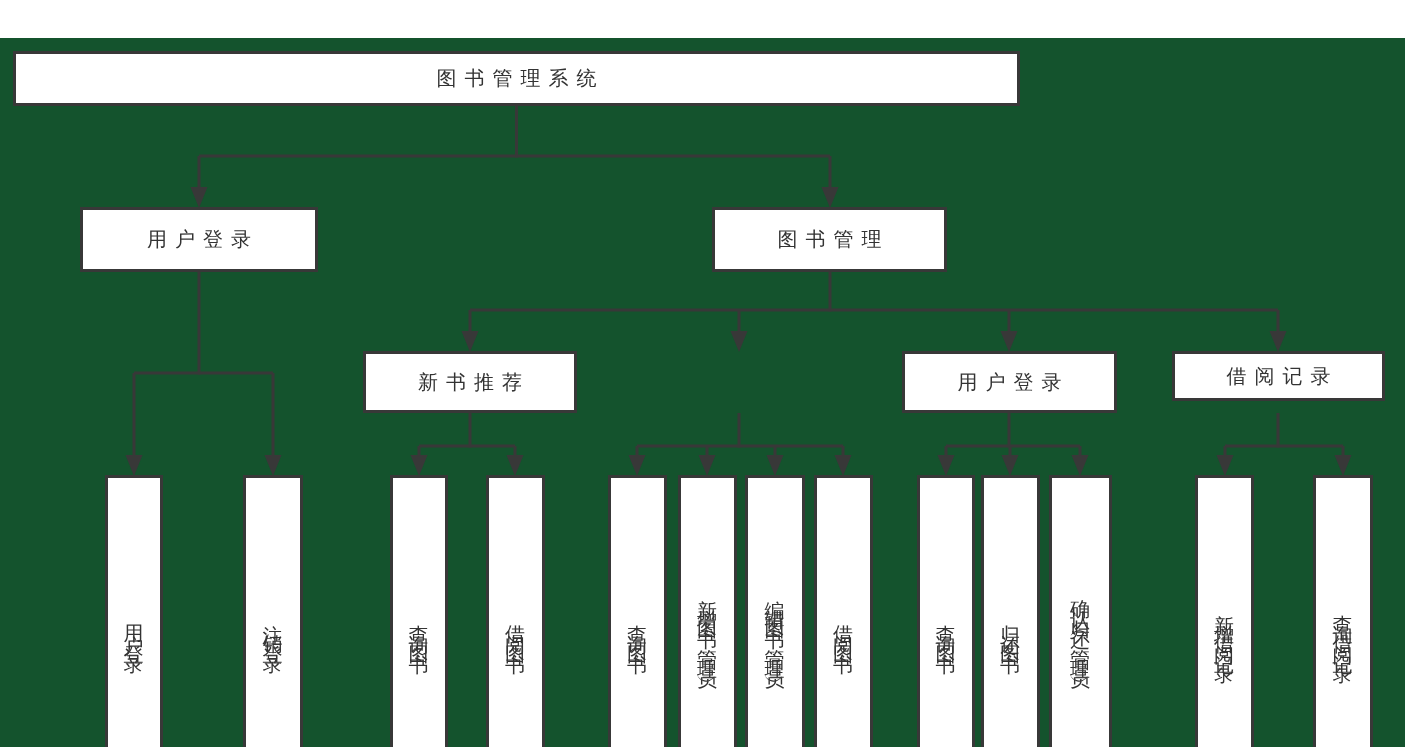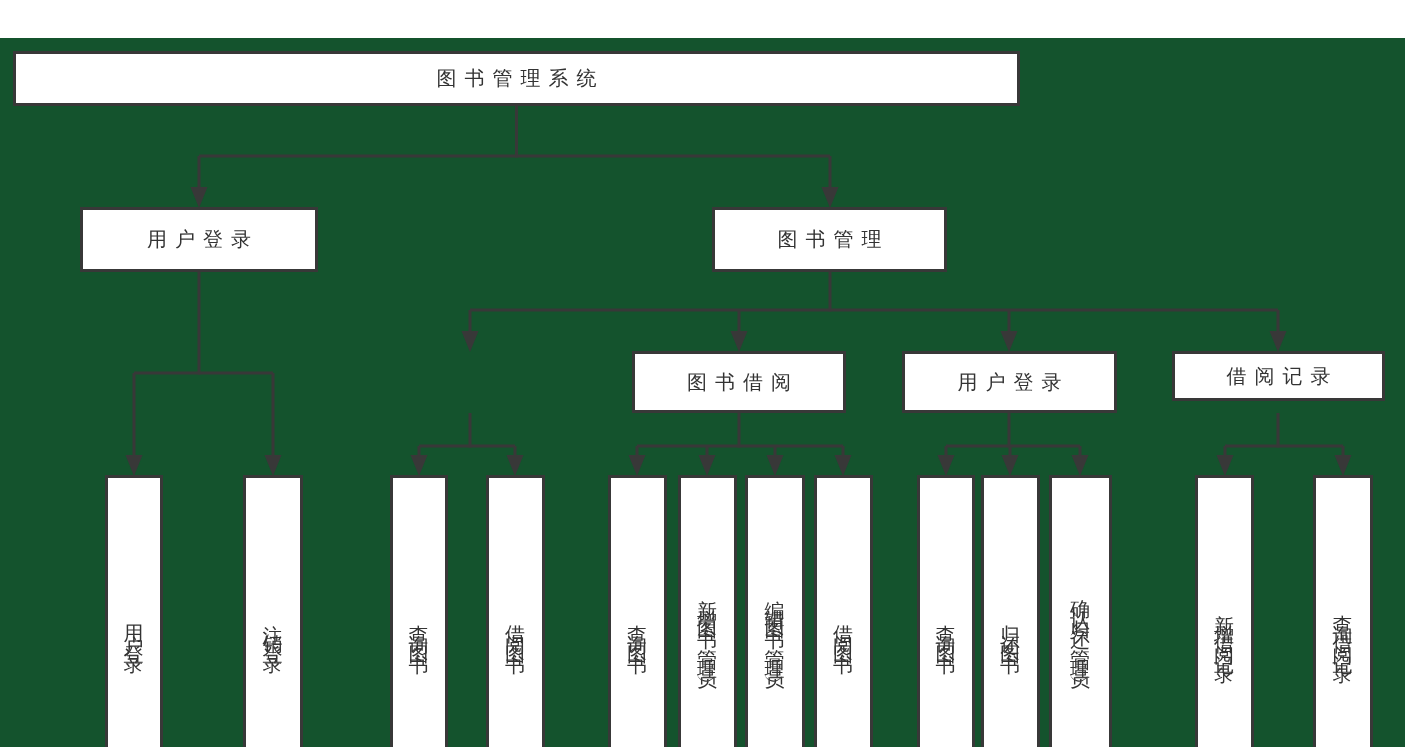--- a/index.html
+++ b/index.html
@@ -129,22 +129,22 @@
     <span class="hlabel">图书管理系统</span>
   </div>
 
   <div class="box" style="left:80px;top:169px;width:238px;height:65px">
     <span class="hlabel">用户登录</span>
   </div>
   <div class="box" style="left:712px;top:169px;width:235px;height:65px">
     <span class="hlabel">图书管理</span>
   </div>
 
-  <div class="box" style="left:632px;top:313px;width:214px;height:62px">
-    <span class="hlabel">图书借阅</span>
+  <div class="box" style="left:363px;top:313px;width:214px;height:62px">
+    <span class="hlabel">新书推荐</span>
   </div>
   <div class="box" style="left:902px;top:313px;width:215px;height:62px">
     <span class="hlabel">用户登录</span>
   </div>
   <div class="box" style="left:1172px;top:313px;width:213px;height:50px">
     <span class="hlabel">借阅记录</span>
   </div>
 
   <div class="box vbox" style="left:105px;top:437px;width:58px;height:298px">
     <span class="vlabel">用户登录</span>

